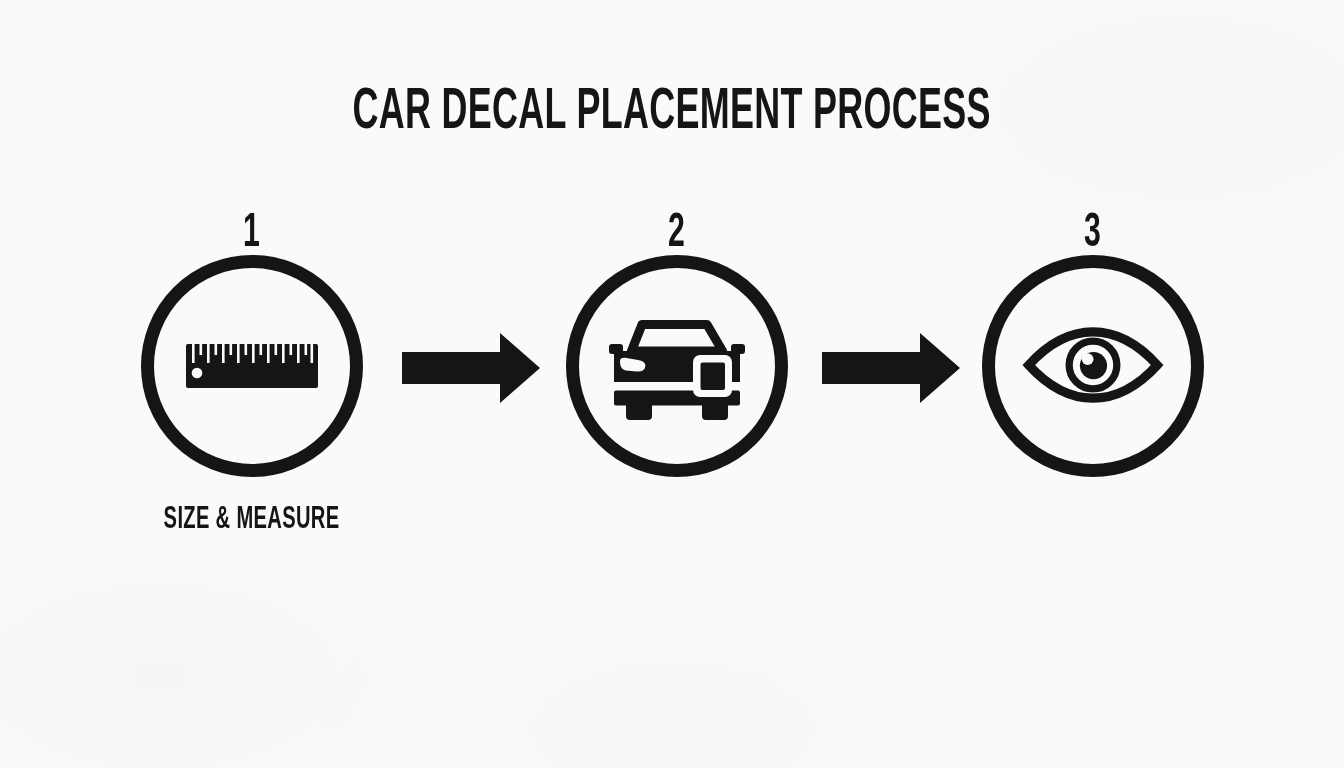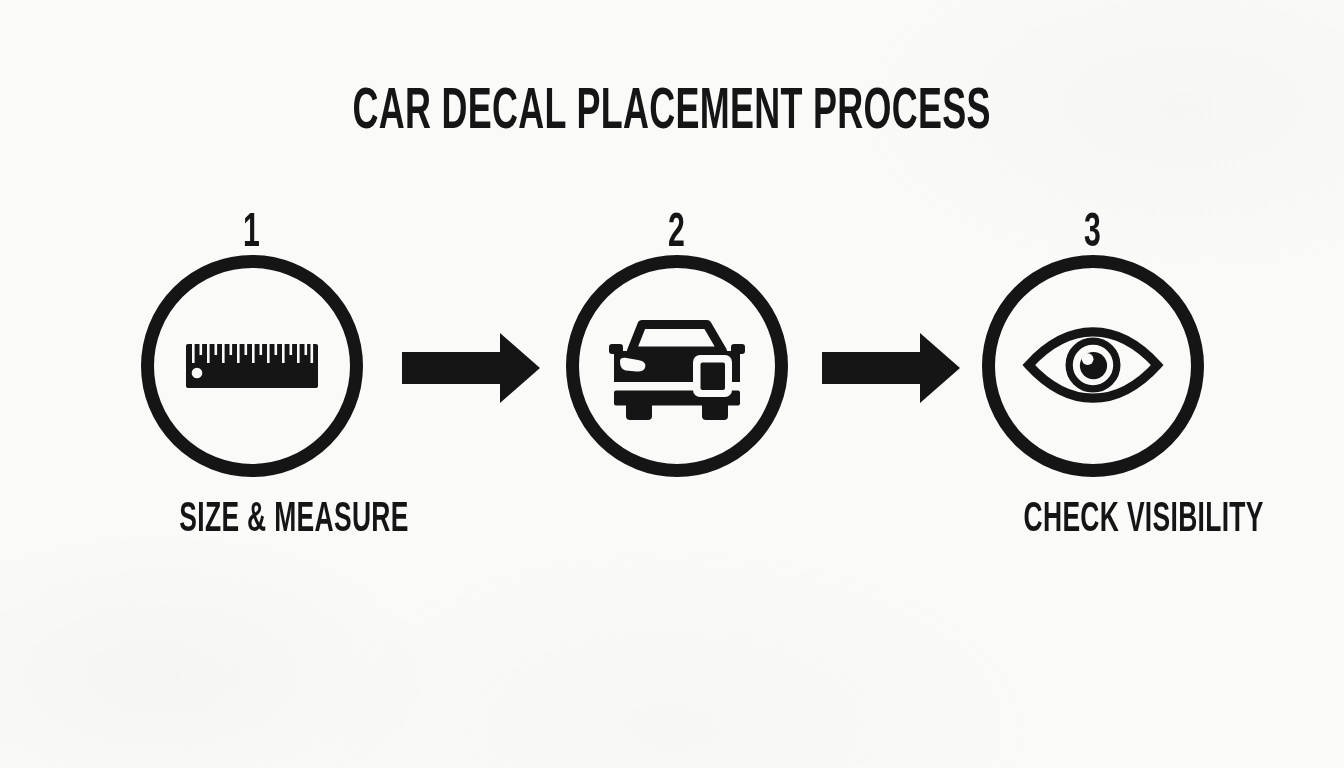--- a/index.html
+++ b/index.html
@@ -59,21 +59,21 @@
     margin:0 auto;
     border:13px solid var(--ink);
     border-radius:50%;
     display:flex;
     align-items:center;
     justify-content:center;
     background:transparent;
   }
   .step-label{
     margin-top:18px;
-    font-size:42px;
+    font-size:32px;
     line-height:44px;
   }
   .arrow{
     position:absolute;
     top:333px;
     width:138px;height:70px;
   }
   .arrow--1{left:402px;}
   .arrow--2{left:822px;}
   svg{display:block;}
@@ -166,18 +166,15 @@
 
         <path d="M9,47 Q40,13 75,13 Q110,13 141,47 Q110,81 75,81 Q40,81 9,47 Z" fill="#fafaf8" stroke="#151515" stroke-width="9.5" stroke-linejoin="miter"></path>
 
         <circle cx="75" cy="47" r="24.5" fill="#fafaf8" stroke="#151515" stroke-width="7.5"></circle>
 
         <circle cx="75.5" cy="47.5" r="14" fill="#151515"></circle>
 
         <circle cx="69.5" cy="41" r="6" fill="#fafaf8"></circle>
       </svg>
     </div>
-    <div class="step-label">
-      <span class="cond">CHECK VISIBILITY</span>
-    </div>
   </div>
 
 </div>
 
 </body></html>

